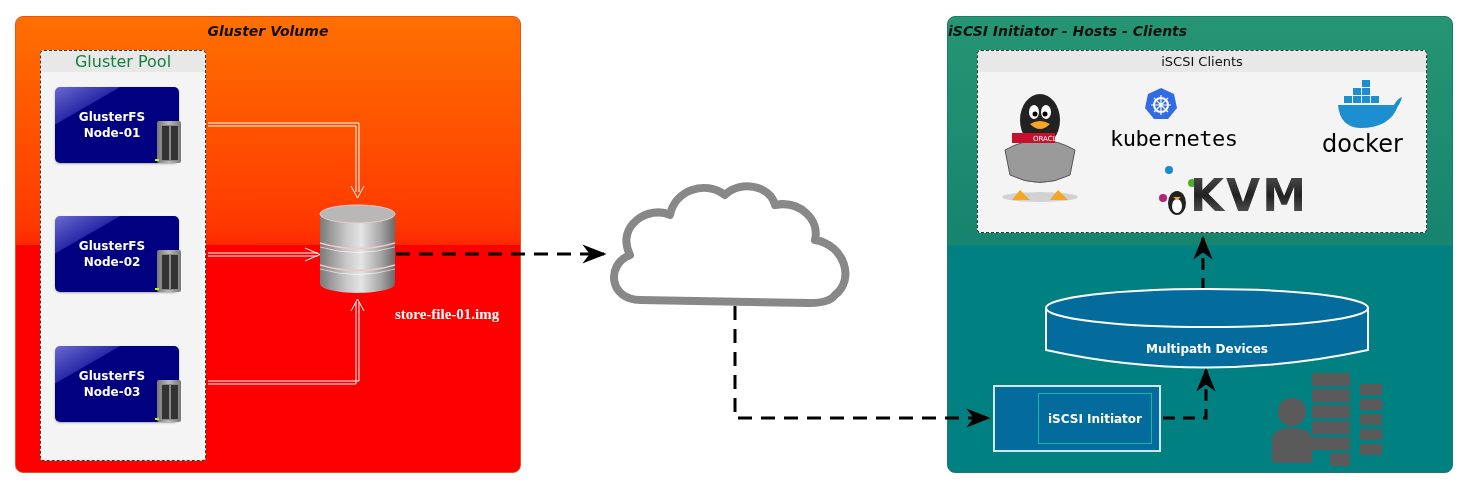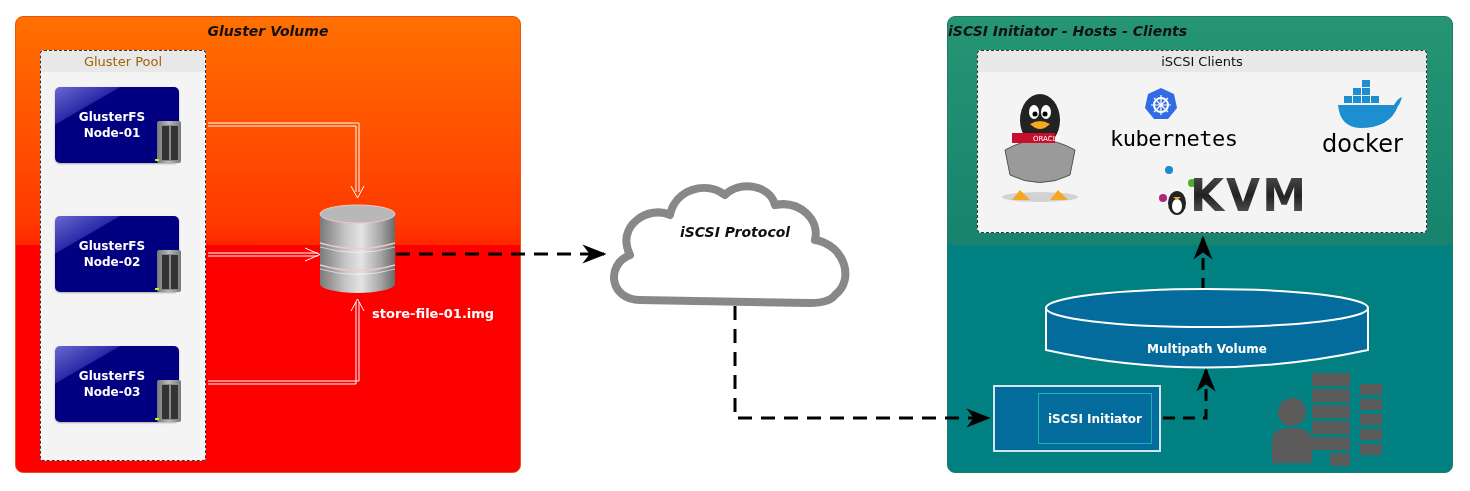--- a/index.html
+++ b/index.html
@@ -15,21 +15,21 @@
   }
   #gluster-volume .title {
     position:absolute; left:0; right:0; top:6px; text-align:center;
     font-weight:bold; font-style:italic; font-size:14px; color:#111;
   }
   #gluster-pool {
     left:40px; top:50px; width:166px; height:411px;
     background:#f4f4f4; border:1px dashed #333; border-radius:4px; box-sizing:border-box;
   }
   #gluster-pool .hdr {
-    height:21px; background:#e8e8e8; text-align:center; font-size:13px; line-height:21px; color:#a16207;
+    height:21px; background:#e8e8e8; text-align:center; font-size:16px; line-height:21px; color:#15803d;
     border-radius:4px 4px 0 0;
   }
   .node {
     position:absolute; width:124px; height:76px; border-radius:5px;
     background:linear-gradient(150deg, #6a6ad0 0%, #2a2aa8 25%, #000080 26%, #000080 100%);
     color:#fff; font-weight:bold; font-size:12px; text-align:center;
     box-shadow: 0 1px 2px rgba(0,0,0,.3);
     text-decoration: underline;
   }
   .node .lbl { position:absolute; left:0; right:10px; top:22px; line-height:16px; }
@@ -232,25 +232,24 @@
     <circle cx="1169" cy="170" r="4" fill="#1b8ad0"></circle>
     <circle cx="1192" cy="183" r="4" fill="#4caf2a"></circle>
     <circle cx="1163" cy="198" r="4" fill="#b0247a"></circle>
     <ellipse cx="1177" cy="203" rx="9" ry="12" fill="#222"></ellipse>
     <ellipse cx="1177" cy="206" rx="5" ry="7" fill="#fff"></ellipse>
     <path d="M1173,197 L1177,200 L1181,197 Z" fill="#f5a623"></path>
   </g>
   <text x="1190" y="211" class="logo-text-kvm" fill="url(#kvmGrad)">KVM</text>
 </svg>
 
-<div class="abs white-label" style="left:372px; top:306px; font-size:13px;">store-file-01.img</div>
+<div class="abs white-label" style="left:395px; top:306px; font-size:15px;font-family:Liberation Serif, serif;">store-file-01.img</div>
 
 <div id="cloud-text" class="abs">
-  <div>iSCSI Protocol</div>
-</div>
-
-<div class="abs white-label" style="left:1046px; top:342px; width:322px; text-align:center;">Multipath Volume</div>
+</div>
+
+<div class="abs white-label" style="left:1046px; top:342px; width:322px; text-align:center;">Multipath Devices</div>
 
 <div id="initiator-box" class="abs">
   <div class="inner">
       <span class="white-label">iSCSI Initiator</span>
     </div>
 </div>
 
 </body></html>

